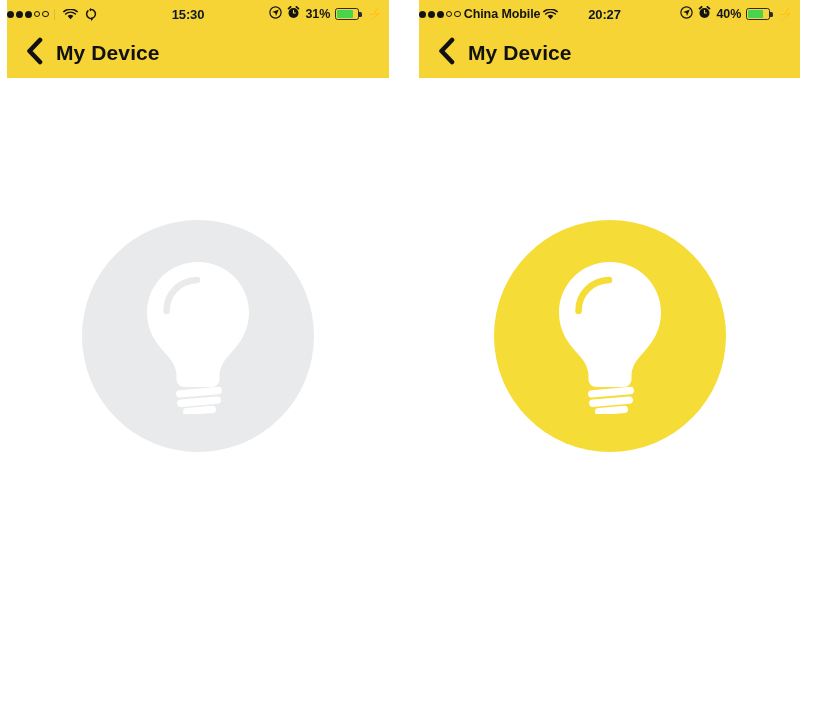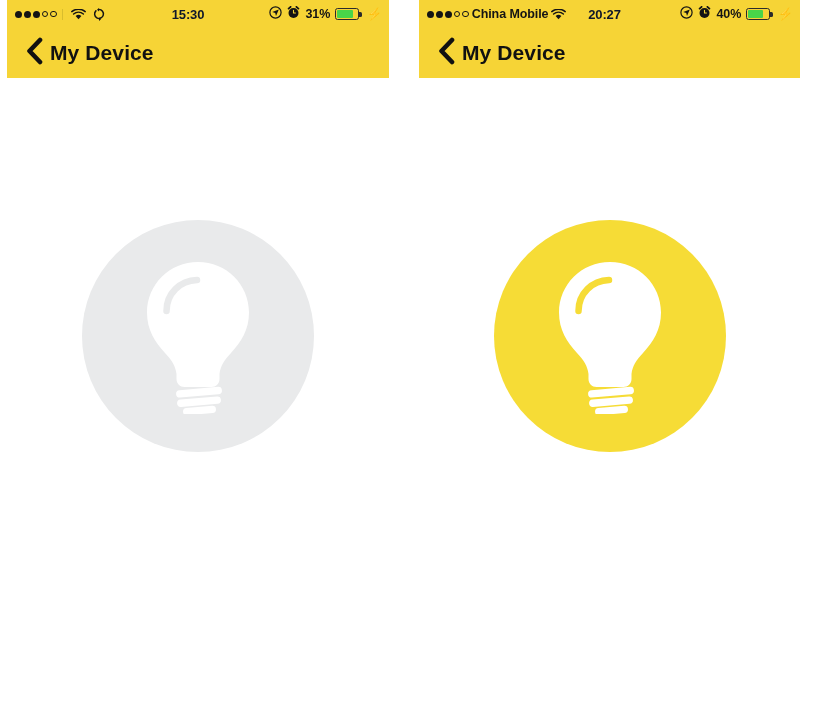--- a/index.html
+++ b/index.html
@@ -31,21 +31,21 @@
     display: flex;
     align-items: center;
     color: #1a1a1a;
     font-size: 12.5px;
     font-weight: bold;
     letter-spacing: -0.1px;
   }
   .status-left {
     display: flex;
     align-items: center;
-    padding-left: 8px;
+    padding-left: 0;
     flex: 0 0 auto;
     white-space: nowrap;
     overflow: hidden;
   }
   #phone-left .status-left { max-width: 118px; }
   .sig-dots { display: flex; align-items: center; gap: 2px; margin-right: 2px; }
   .dot {
     width: 7px; height: 7px;
     border-radius: 50%;
     background: #141414;
@@ -125,21 +125,21 @@
   }
   .back-btn {
     width: 30px; height: 34px;
     display: flex; align-items: center; justify-content: center;
     cursor: pointer;
   }
   .nav-title {
     font-size: 21px;
     font-weight: bold;
     color: #111111;
-    margin-left: 1px;
+    margin-left: 7px;
     letter-spacing: 0.1px;
   }
 
   
   .screen-body {
     background: #ffffff;
     height: 647px;
     position: relative;
   }
   .bulb-wrap {

